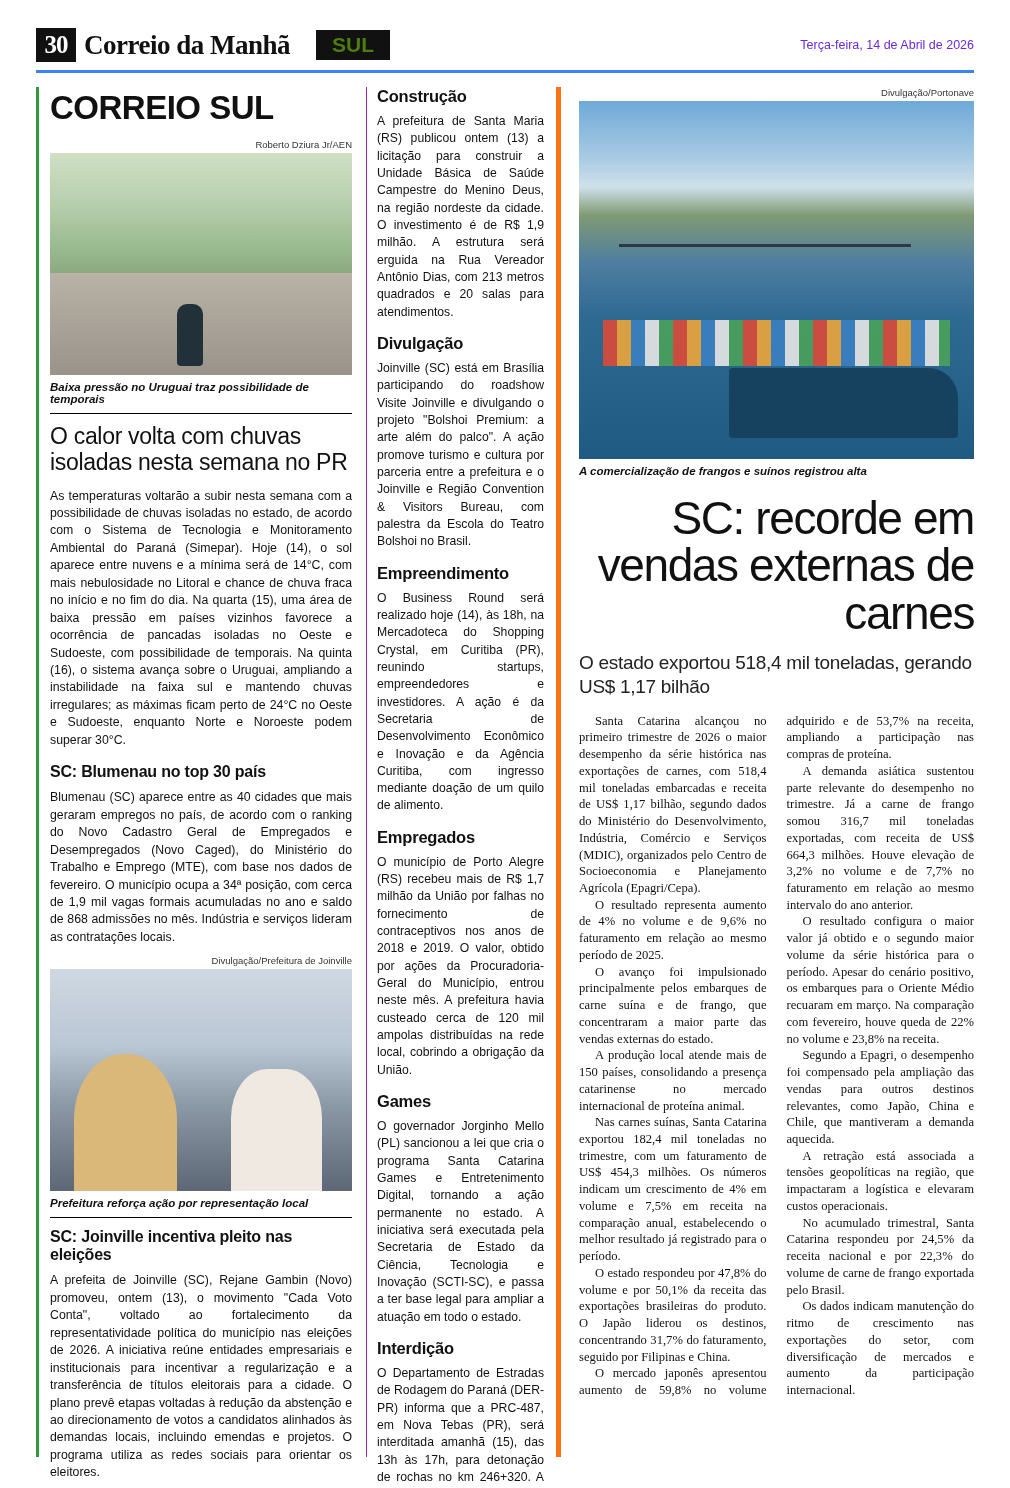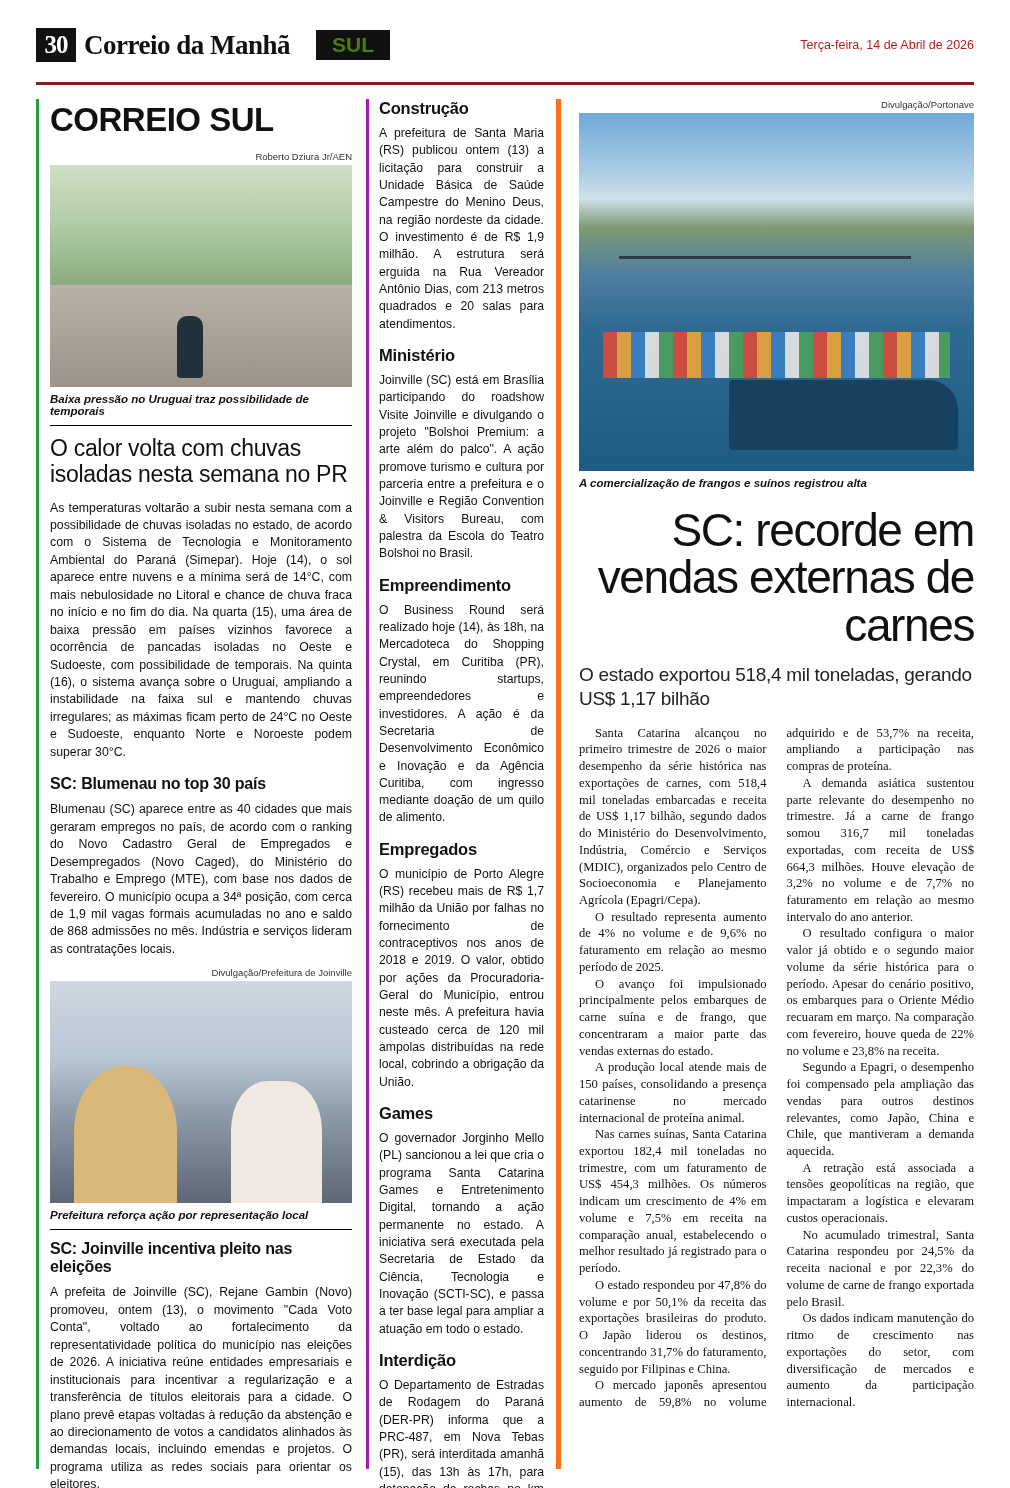--- a/index.html
+++ b/index.html
@@ -7,41 +7,41 @@
   body {
     width:1010px; height:1488px;
     background:#ffffff;
     font-family:"Liberation Sans", sans-serif;
     color:#111;
     position:relative;
   }
   .page { width:1010px; height:1488px; position:relative; padding:28px 36px 20px 36px; }
 
   
-  .masthead { display:flex; align-items:center; border-bottom:3px solid #7f1d1d; padding-bottom:20px; }
+  .masthead { display:flex; align-items:center; border-bottom:3px solid #3b82f6; padding-bottom:8px; }
   .folio {
     background:#111; color:#fff; font-weight:bold; font-size:25px;
     width:40px; height:34px; display:flex; align-items:center; justify-content:center;
     font-family:"Liberation Serif", serif; letter-spacing:-1px;
   }
   .paper-name {
     font-family:"Liberation Serif", serif; font-weight:bold; font-size:27px;
     margin-left:8px; letter-spacing:-0.5px;
   }
   .section-tag {
     background:#111; color:#4d7c0f; font-weight:bold; font-size:21px;
     padding:3px 16px; margin-left:26px; font-family:"Liberation Sans", sans-serif;
   }
-  .date { margin-left:auto; font-size:12.5px; color:#b91c1c; }
+  .date { margin-left:auto; font-size:12.5px; color:#6d28d9; }
 
   
   .content { display:flex; margin-top:14px; height:1370px; }
   .col { position:relative; }
   .col-a { width:330px; padding-right:14px; }
-  .col-b { width:190px; padding:0 12px 0 10px; border-left:3px solid #a21caf; }
+  .col-b { width:190px; padding:0 12px 0 10px; border-left:1px solid #a21caf; }
   .col-c { width:418px; padding-left:18px; border-left:5px solid #f97316; }
 
   
   .green-rule { position:absolute; left:0; top:0; bottom:0; width:3px; background:#2a9a3e; }
 
   
   .kicker-title {
     font-size:33px; font-weight:bold; letter-spacing:-0.5px; margin:2px 0 12px 0;
   }
   .photo-credit { font-size:9.5px; text-align:right; color:#333; margin-bottom:3px; }
@@ -169,21 +169,21 @@
 
       </div>
     </div>
 
     <div class="col col-b">
       <div class="blk">
         <h3 class="subhead">Construção</h3>
         <p class="body">A prefeitura de Santa Maria (RS) publicou ontem (13) a licitação para construir a Unidade Básica de Saúde Campestre do Menino Deus, na região nordeste da cidade. O investimento é de R$ 1,9 milhão. A estrutura será erguida na Rua Vereador Antônio Dias, com 213 metros quadrados e 20 salas para atendimentos.</p>
       </div>
       <div class="blk">
-        <h3 class="subhead">Ministério</h3>
+        <h3 class="subhead">Divulgação</h3>
         <p class="body">Joinville (SC) está em Brasília participando do roadshow Visite Joinville e divulgando o projeto "Bolshoi Premium: a arte além do palco". A ação promove turismo e cultura por parceria entre a prefeitura e o Joinville e Região Convention &amp; Visitors Bureau, com palestra da Escola do Teatro Bolshoi no Brasil.</p>
       </div>
       <div class="blk">
         <h3 class="subhead">Empreendimento</h3>
         <p class="body">O Business Round será realizado hoje (14), às 18h, na Mercadoteca do Shopping Crystal, em Curitiba (PR), reunindo startups, empreendedores e investidores. A ação é da Secretaria de Desenvolvimento Econômico e Inovação e da Agência Curitiba, com ingresso mediante doação de um quilo de alimento.</p>
       </div>
       <div class="blk">
         <h3 class="subhead">Empregados</h3>
         <p class="body">O município de Porto Alegre (RS) recebeu mais de R$ 1,7 milhão da União por falhas no fornecimento de contraceptivos nos anos de 2018 e 2019. O valor, obtido por ações da Procuradoria-Geral do Município, entrou neste mês. A prefeitura havia custeado cerca de 120 mil ampolas distribuídas na rede local, cobrindo a obrigação da União.</p>
       </div>

